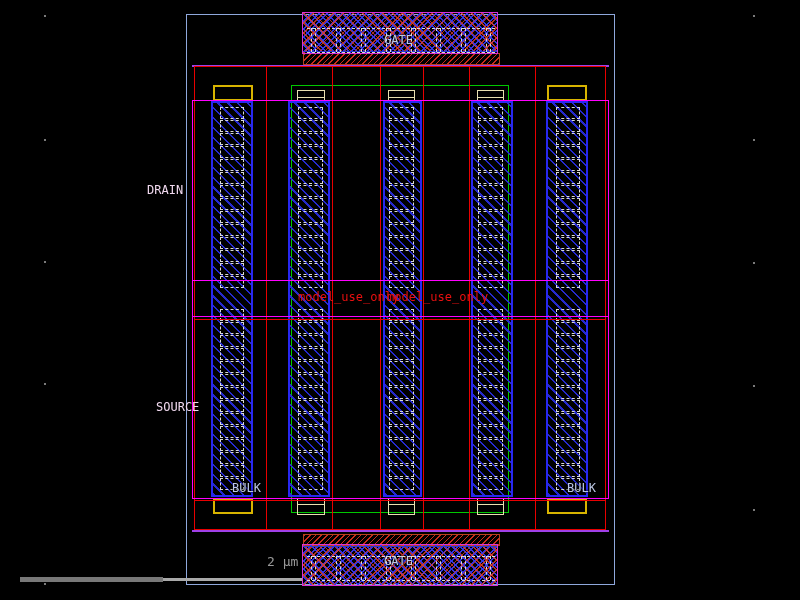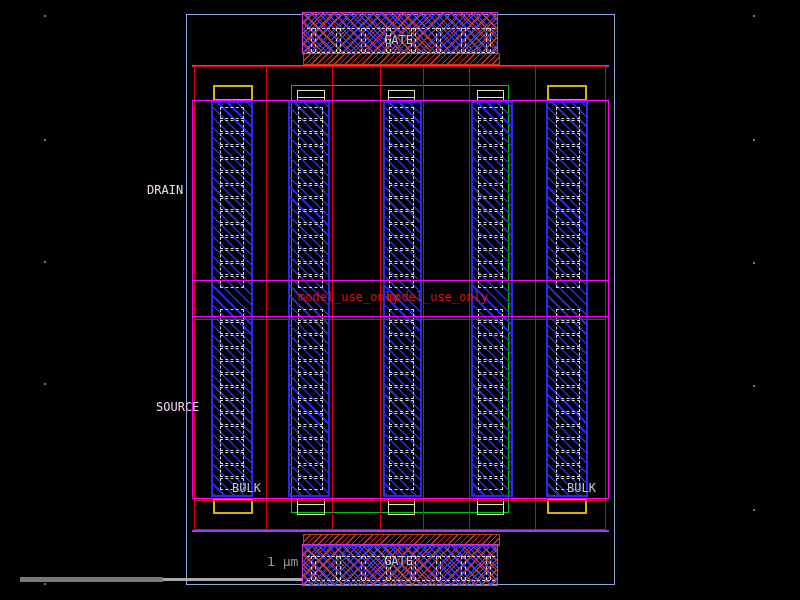--- a/index.html
+++ b/index.html
@@ -301,16 +301,16 @@
     </div>
 
   <div class="abs z5 lbl" style="left:147px;top:184px;">DRAIN</div>
   <div class="abs z5 lbl" style="left:156px;top:401px;">SOURCE</div>
   <div class="abs z5 lbl-blue" style="left:232px;top:482px;">BULK</div>
   <div class="abs z5 lbl-blue" style="left:567px;top:482px;">BULK</div>
 
   <div class="abs z5 wm" style="left:298px;top:291px;">model_use_only</div>
   <div class="abs z5 wm" style="left:387px;top:291px;">model_use_only</div>
 
-  <div class="abs z5 scale-label" style="left:267px;top:555px;">1 μm</div>
+  <div class="abs z5 scale-label" style="left:267px;top:555px;">2 μm</div>
   <div class="abs z5 scale-dark" style="left:20px;top:577px;width:143px;height:5px;"></div>
   <div class="abs z5 scale-light" style="left:163px;top:578px;width:139px;height:3px;"></div>
 </div>
 
 </body></html>

